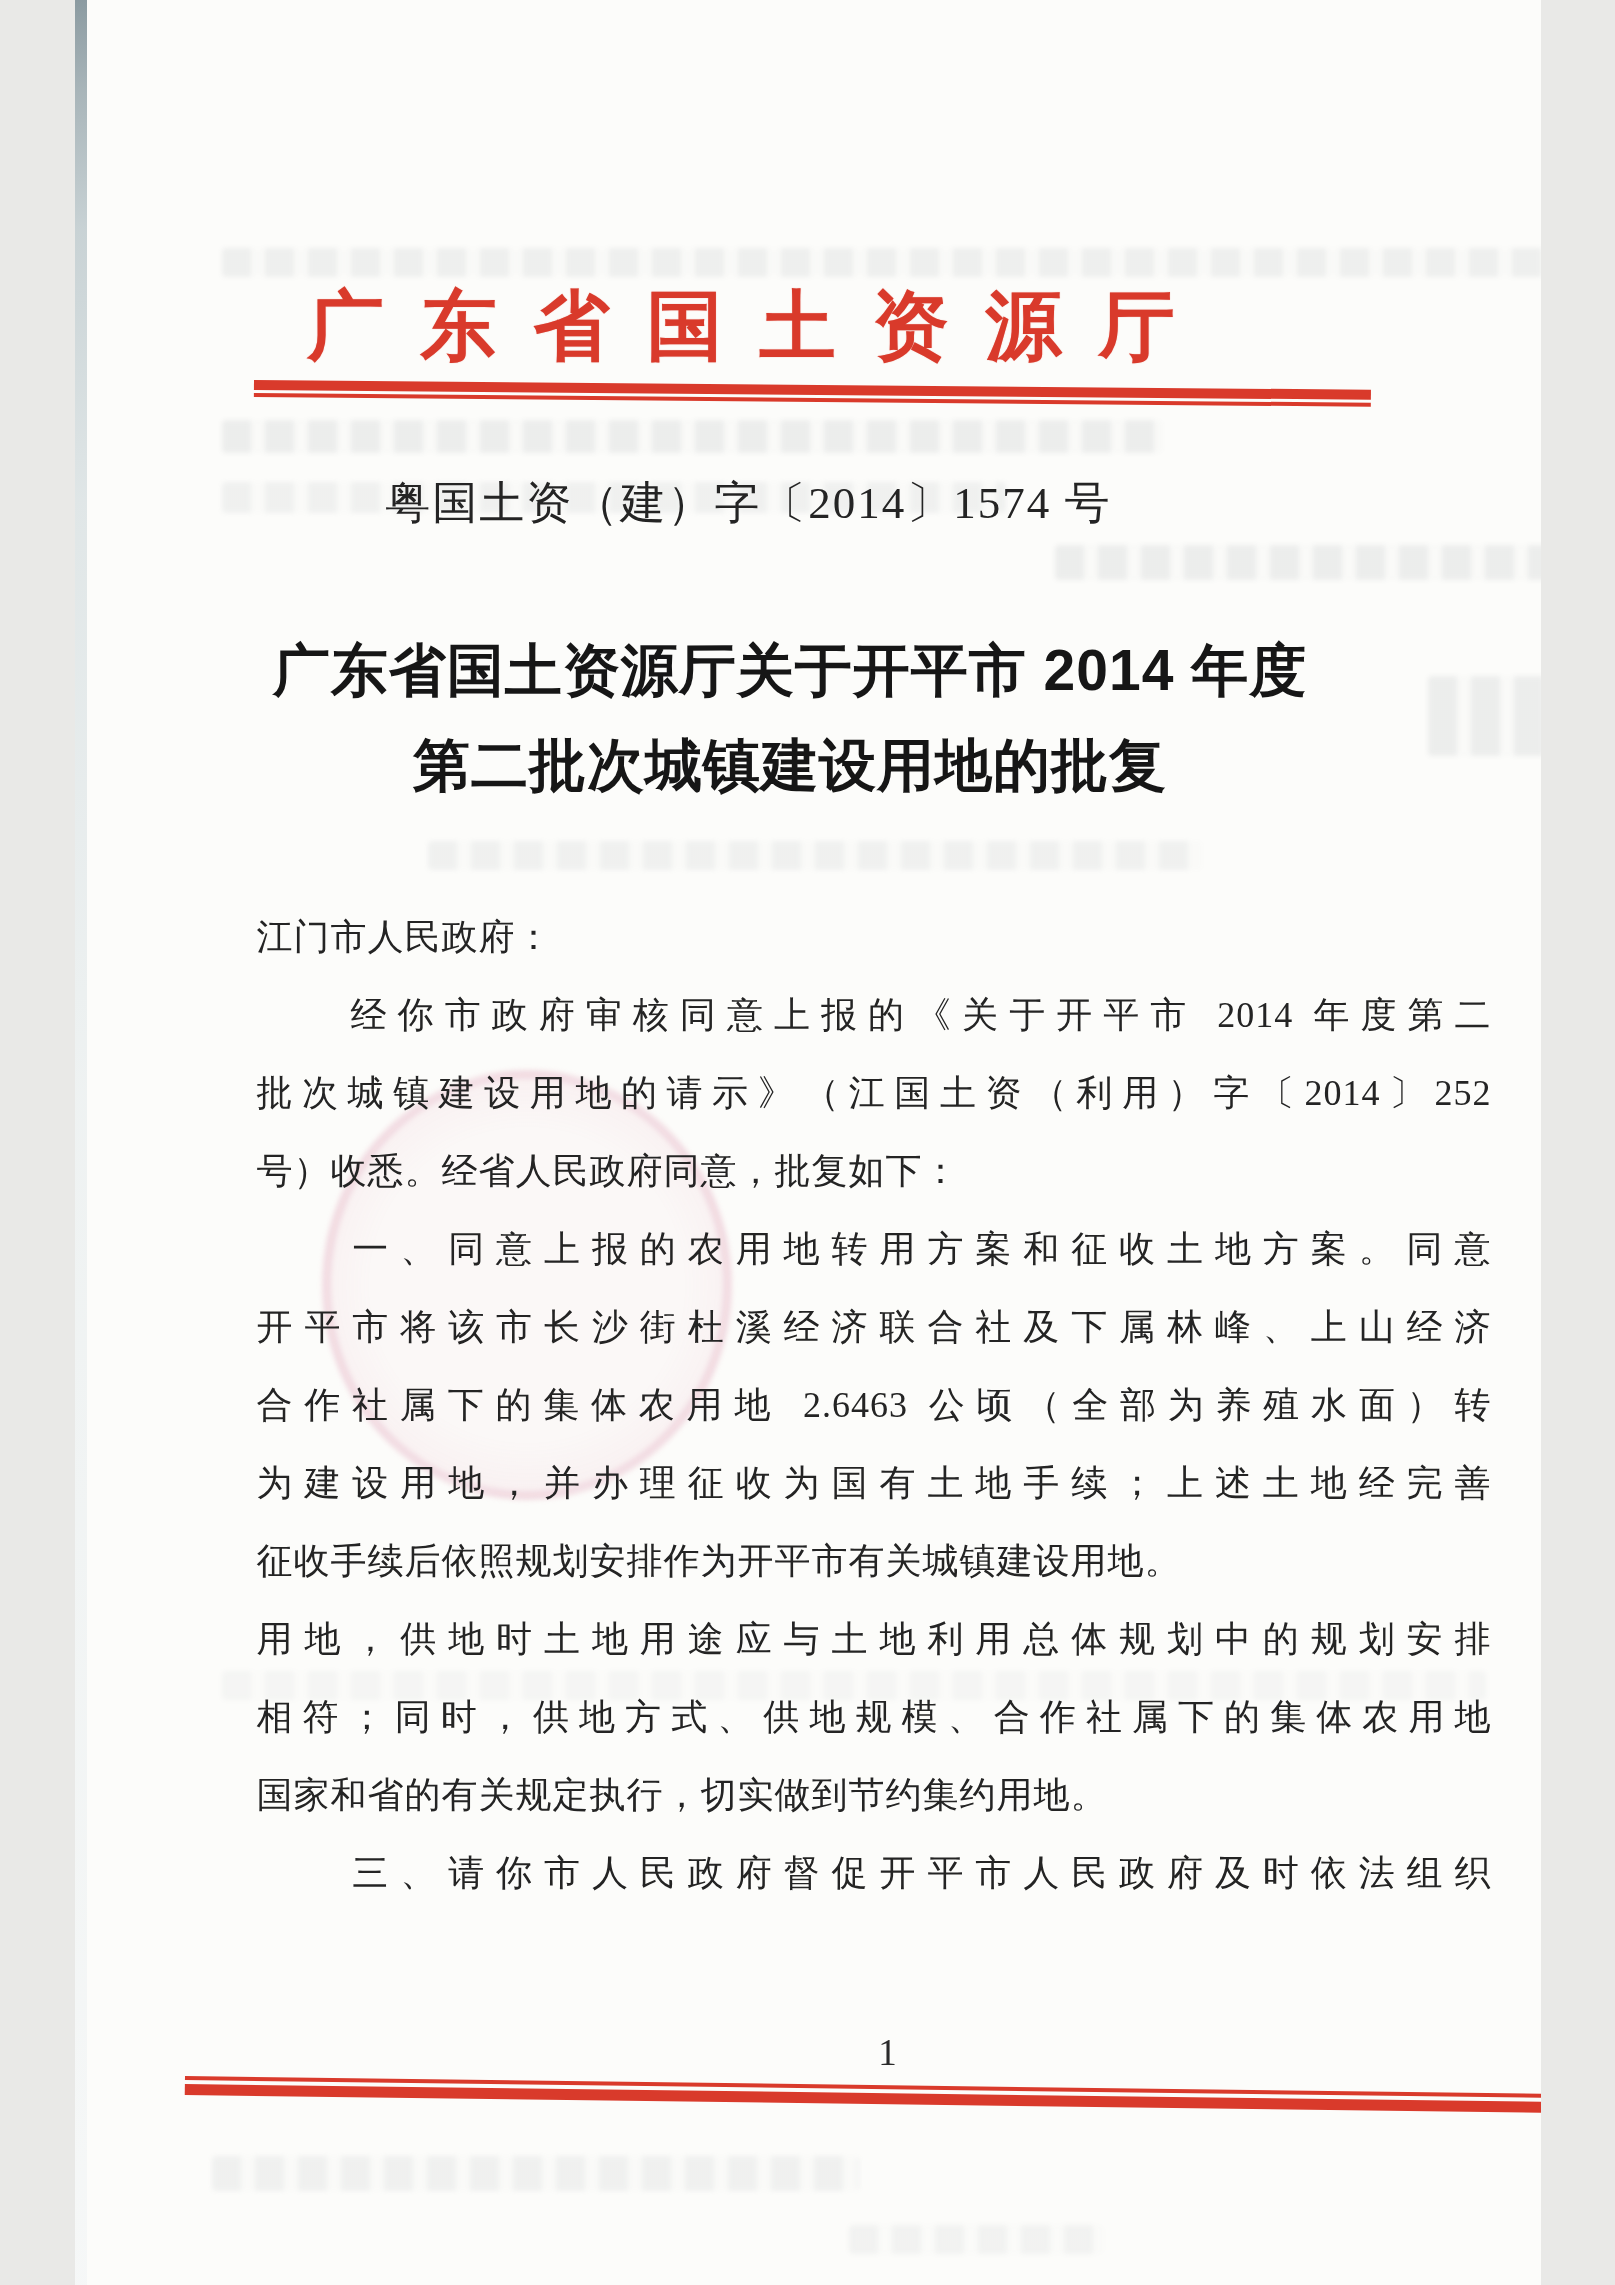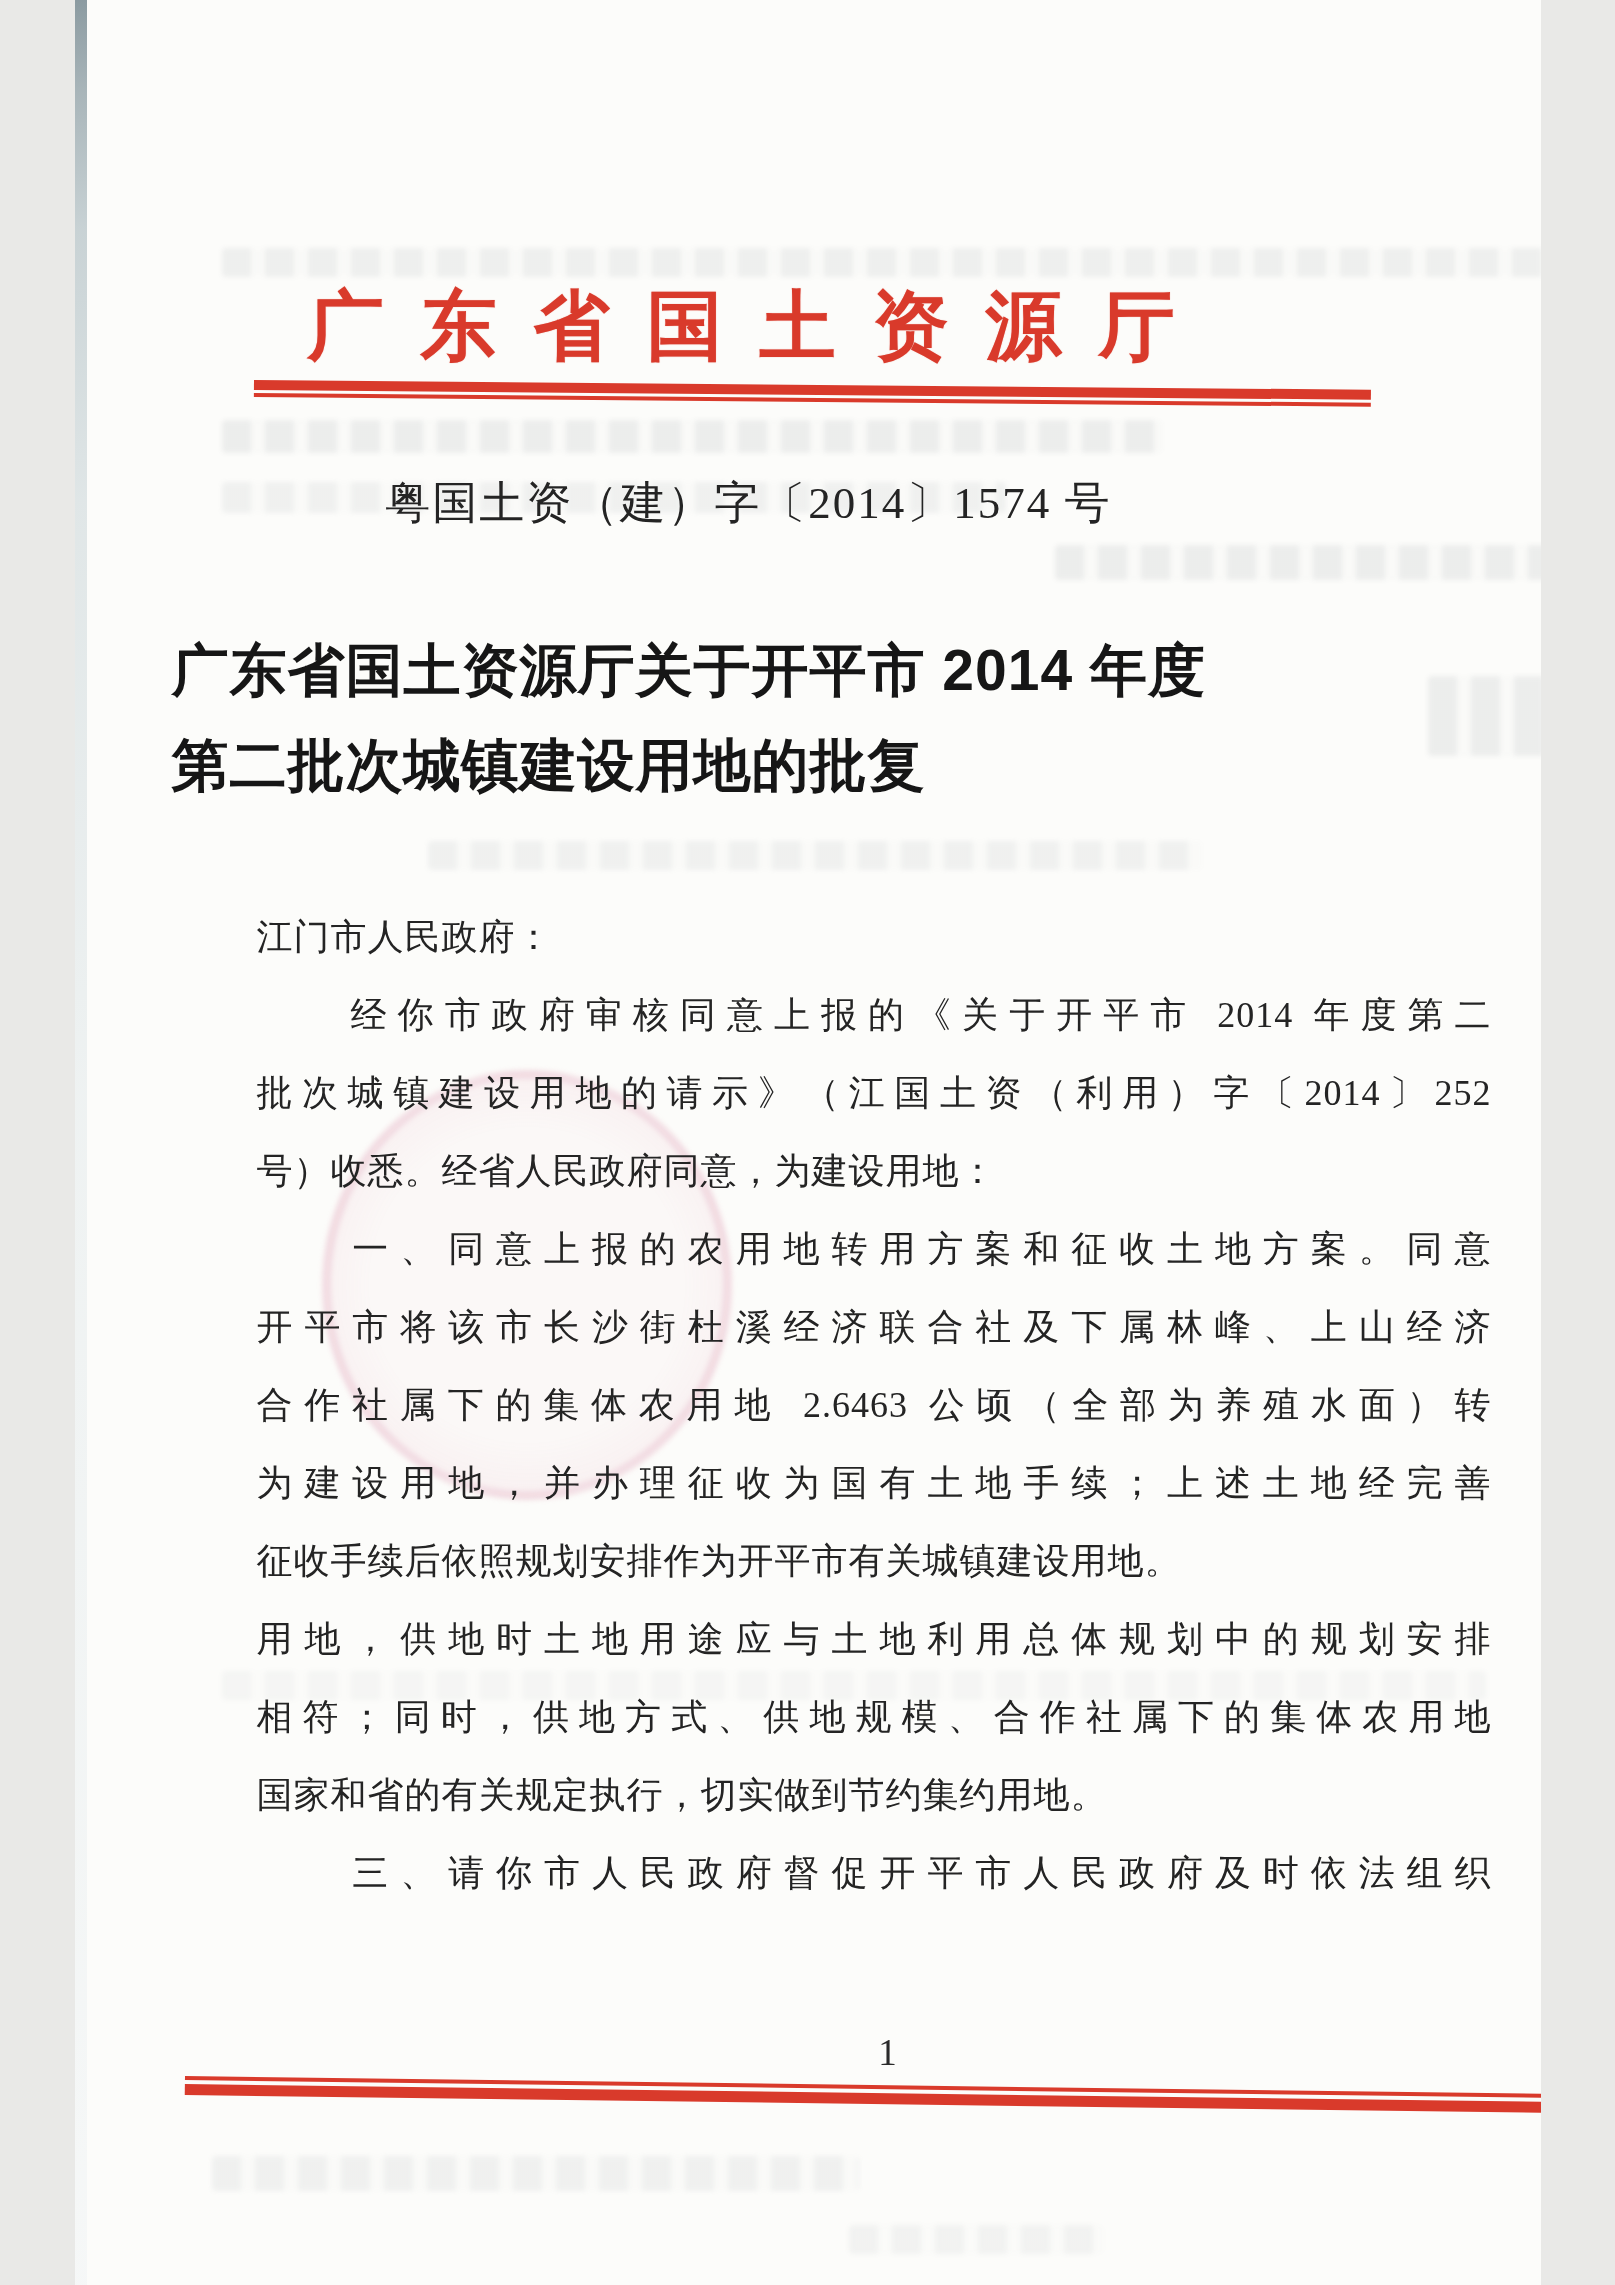--- a/index.html
+++ b/index.html
@@ -37,21 +37,21 @@
   .rule-head .thin{height:3.9px;background:var(--red);margin-top:2.9px;}
   .docnum{
     position:absolute;right:429px;top:441px;
     font-size:45px;color:var(--ink);white-space:nowrap;
     letter-spacing:2px;
     margin-top:32px;
   }
   .title{
     position:absolute;left:181px;top:623px;width:1237px;
     transform:translateX(-84px);
-    text-align:left;color:#161616;
+    text-align:center;color:#161616;
     font-family:"Liberation Sans", sans-serif;
     font-weight:900;font-size:57px;line-height:95px;
     letter-spacing:1px;white-space:nowrap;
   }
   .body-block{
     position:absolute;left:182px;top:898px;width:1235px;
     color:var(--ink);
   }
   .line{
     height:78px;line-height:78px;font-size:36px;
@@ -124,21 +124,21 @@
 
   <div class="title">
     <div>广东省国土资源厅关于开平市 2014 年度</div>
     <div>第二批次城镇建设用地的批复</div>
   </div>
 
   <div class="body-block">
     <div class="line">江门市人民政府：</div>
     <div class="line fill">　　经你市政府审核同意上报的《关于开平市 2014 年度第二</div>
     <div class="line fill">批次城镇建设用地的请示》（江国土资（利用）字〔2014〕252</div>
-    <div class="line">号）收悉。经省人民政府同意，为建设用地：</div>
+    <div class="line">号）收悉。经省人民政府同意，批复如下：</div>
     <div class="line fill">　　一、同意上报的农用地转用方案和征收土地方案。同意</div>
     <div class="line fill">开平市将该市长沙街杜溪经济联合社及下属林峰、上山经济</div>
     <div class="line fill">合作社属下的集体农用地 2.6463 公顷（全部为养殖水面）转</div>
     <div class="line fill">为建设用地，并办理征收为国有土地手续；上述土地经完善</div>
     <div class="line">征收手续后依照规划安排作为开平市有关城镇建设用地。</div>
     <div class="line fill">用地，供地时土地用途应与土地利用总体规划中的规划安排</div>
     <div class="line fill">相符；同时，供地方式、供地规模、合作社属下的集体农用地</div>
     <div class="line">国家和省的有关规定执行，切实做到节约集约用地。</div>
     <div class="line fill">　　三、请你市人民政府督促开平市人民政府及时依法组织</div>
   </div>

